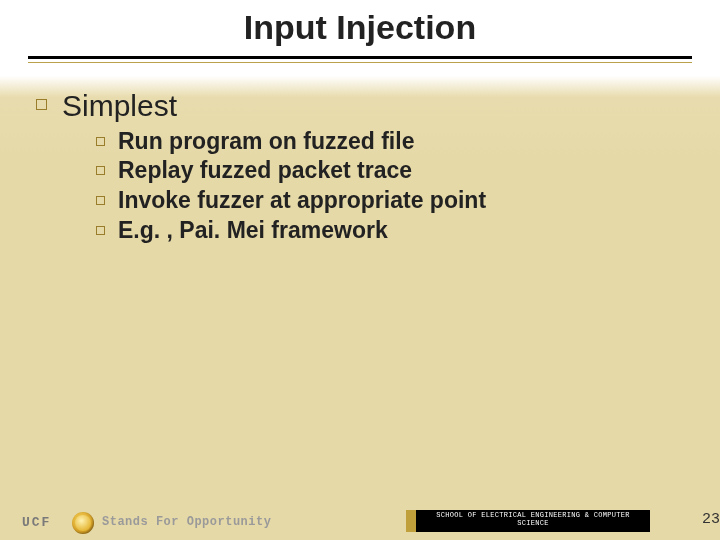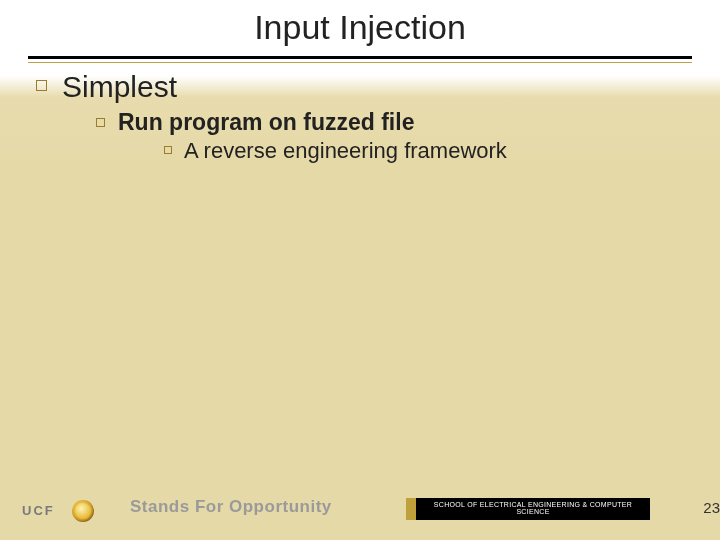--- a/index.html
+++ b/index.html
@@ -19,41 +19,41 @@
     box-sizing: border-box;
   }
   .title {
     position: absolute;
     top: 8px;
     left: 0;
     width: 720px;
     text-align: center;
     font-size: 34px;
     color: #222;
-    font-weight: normal;
+    font-weight: bold;
   }
   .rule {
     position: absolute;
     left: 28px;
     right: 28px;
     top: 56px;
     height: 0;
     border-top: 3px solid #000;
   }
   .rule2 {
     position: absolute;
     left: 28px;
     right: 28px;
     top: 62px;
     height: 0;
     border-top: 1.5px solid #bba24a;
   }
   .content {
     position: absolute;
-    top: 66px;
+    top: 85px;
     left: 28px;
     right: 28px;
   }
   .l1 {
     font-size: 30px;
     color: #222;
     margin: 2px 0 2px 0;
     padding-left: 34px;
     position: relative;
     line-height: 1.25;
@@ -103,23 +103,24 @@
     left: 6px;
     top: 9px;
     width: 8px;
     height: 8px;
     border: 1.5px solid #9a7d2a;
     box-sizing: border-box;
   }
   .footer {
     position: absolute;
     left: 0;
-    bottom: 12px;
+    bottom: 0;
     width: 664px;
     height: 40px;
+    font-family: Liberation Mono, monospace;
   }
   .ucf {
     position: absolute;
     left: 22px;
     bottom: 10px;
     font-size: 13px;
     font-weight: bold;
     letter-spacing: 2px;
     color: #7a7a7a;
   }
@@ -137,25 +138,24 @@
     content:"";
     position:absolute;
     left:3px; top:3px; right:3px; bottom:3px;
     border-radius:50%;
     background: radial-gradient(circle at 40% 35%, #fff2b0 0%, #e6b93a 70%);
   }
   .tagline {
     position: absolute;
     left: 102px;
     bottom: 11px;
-    font-size: 17px;
+    font-size: 12px;
     font-weight: bold;
     color: #9a9a9a;
     letter-spacing: 0.5px;
-    margin-left: 28px;
   }
   .pagenum {
     position: absolute;
     width: 720px;
     bottom: 12px;
     text-align: right;
     font-size: 15px;
     color: #333;
   }
   .deptbox {
@@ -190,23 +190,25 @@
 
 <div class="slide">
 
   <div class="title">Input Injection</div>
   <div class="rule"></div>
   <div class="rule2"></div>
 
   <div class="content">
     <div class="l1">Simplest</div>
     <div class="l2">Run program on fuzzed file</div>
-
-
-    <div class="l3">A reverse engineering framework</div>
+    <div class="l2">Replay fuzzed packet trace</div>
+
+    <div class="l2">Invoke fuzzer at appropriate point</div>
+
+    <div class="l2">E.g. , Pai. Mei framework</div>
   </div>
 
   <div class="footer">
     <div class="ucf">UCF</div>
     <div class="peg"></div>
     <div class="tagline">Stands For Opportunity</div>
     <div class="pagenum">23</div>
     <div class="goldstrip"></div>
     <div class="deptbox"></div>
     <div class="depttext">SCHOOL OF ELECTRICAL ENGINEERING &amp; COMPUTER SCIENCE</div>

